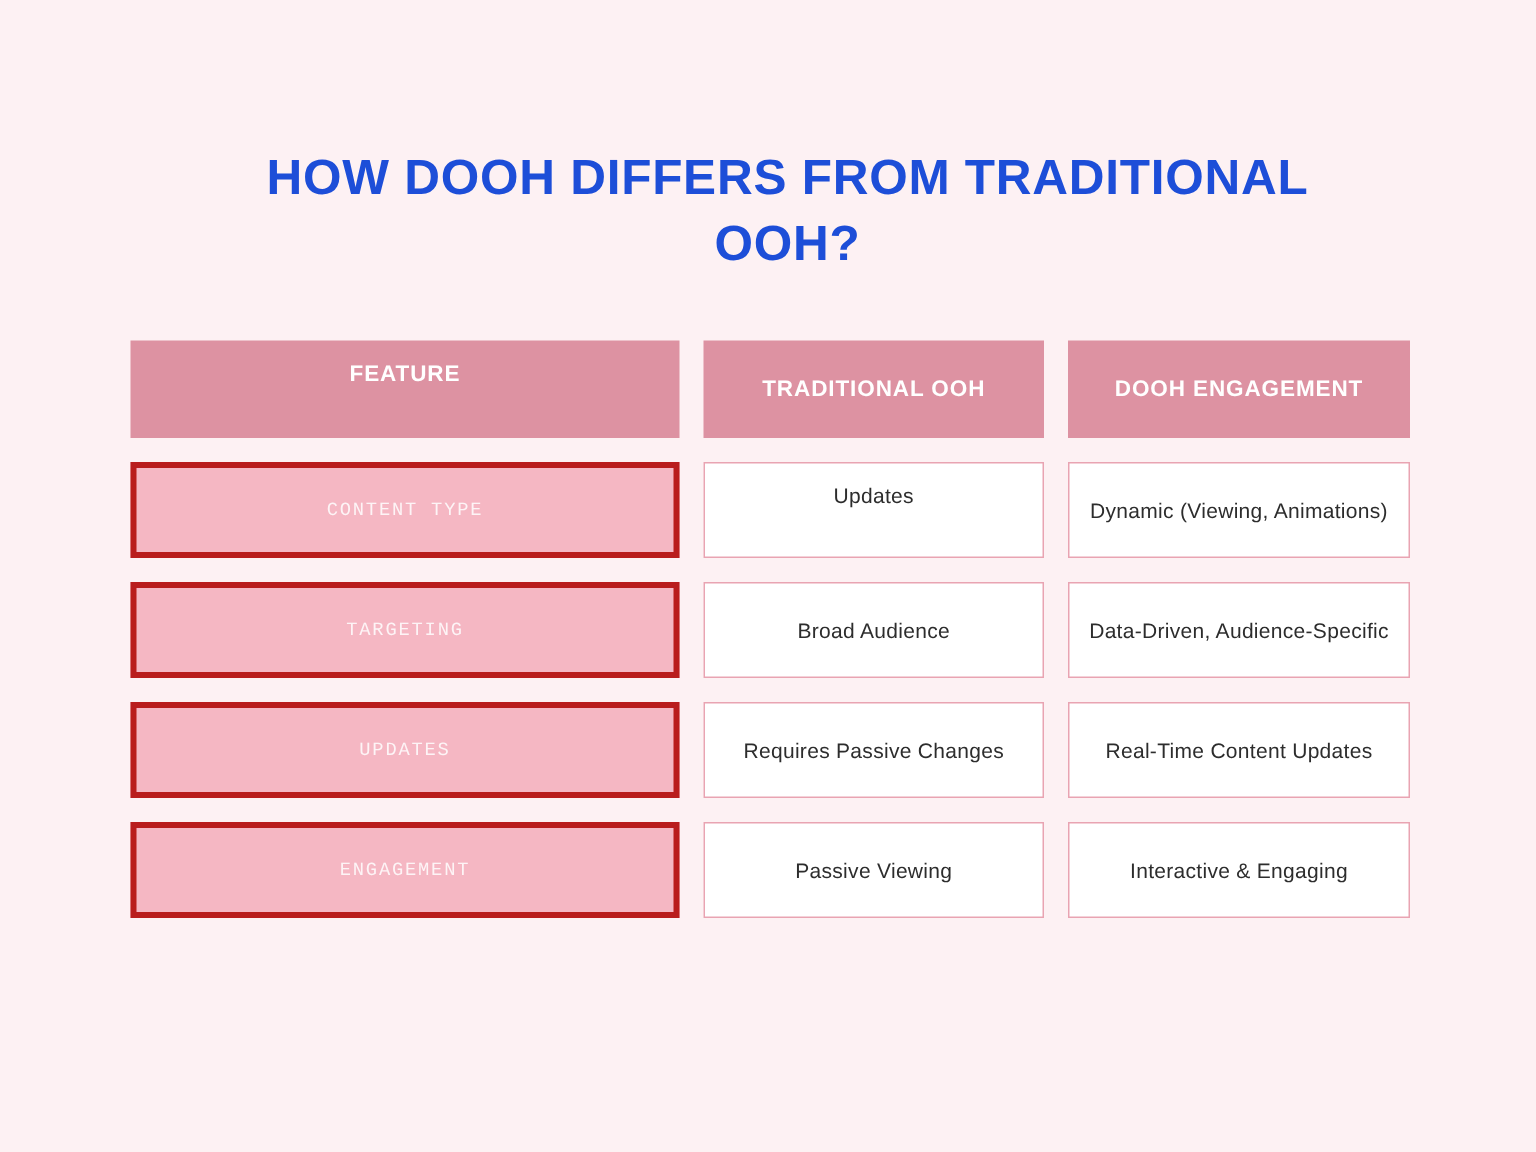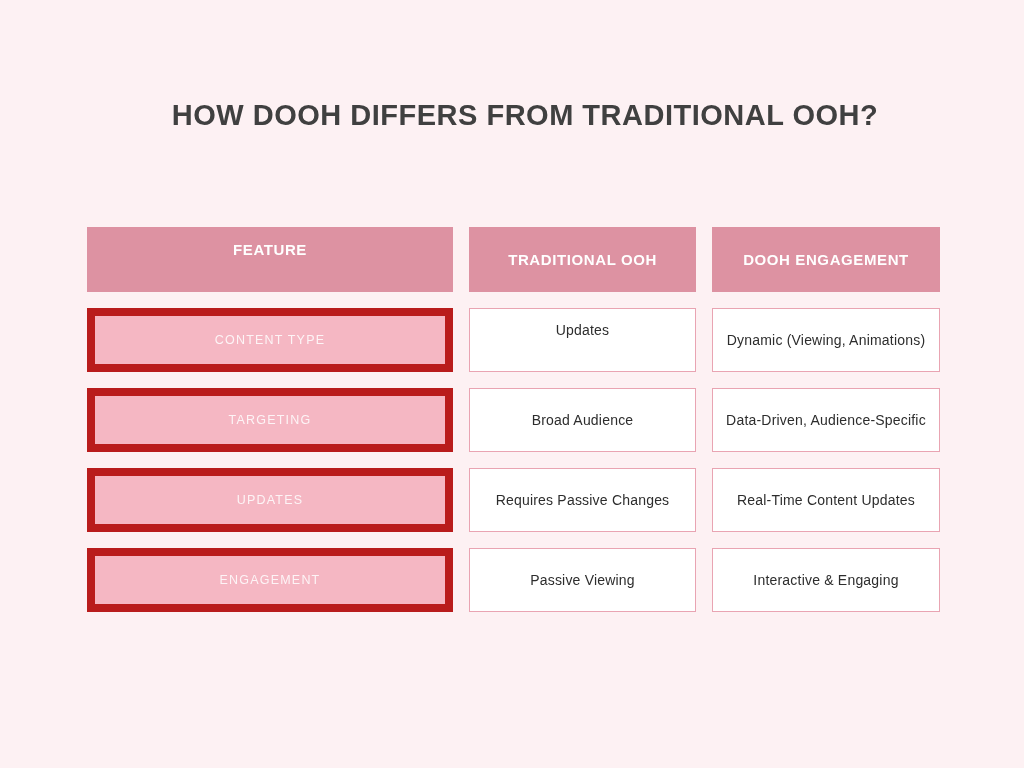--- a/index.html
+++ b/index.html
@@ -10,25 +10,25 @@
     background: #fdf1f3;
     font-family: "Liberation Sans", sans-serif;
     overflow: hidden;
   }
   .title {
     position: absolute;
     top: 74px;
     left: 164px;
     width: 722px;
     text-align: center;
-    font-size: 29px;
+    font-size: 33px;
     font-weight: bold;
     letter-spacing: 0.5px;
     line-height: 44px;
-    color: #404040;
+    color: #1d4ed8;
   }
   .table {
     position: absolute;
     left: 87px;
     top: 227px;
     display: grid;
     grid-template-columns: 366px 227px 228px;
     grid-template-rows: 65px 64px 64px 64px 64px;
     column-gap: 15px;
     row-gap: 16px;
@@ -43,24 +43,25 @@
   }
   .hcell {
     background: #dd92a2;
     color: #ffffff;
     font-weight: bold;
     font-size: 15px;
     letter-spacing: 0.6px;
   }
   .fcell {
     background: #f5b7c3;
-    border: 8px solid #b91c1c;
+    border: 4px solid #b91c1c;
     color: #fdf4f6;
     font-size: 12.5px;
     letter-spacing: 1.2px;
+    font-family: Liberation Mono, monospace;
   }
   .vcell {
     background: #ffffff;
     border: 1.5px solid #e9a4b2;
     color: #2d2d2d;
     font-size: 14px;
     letter-spacing: 0.2px;
     padding: 0 10px;
   }
   

